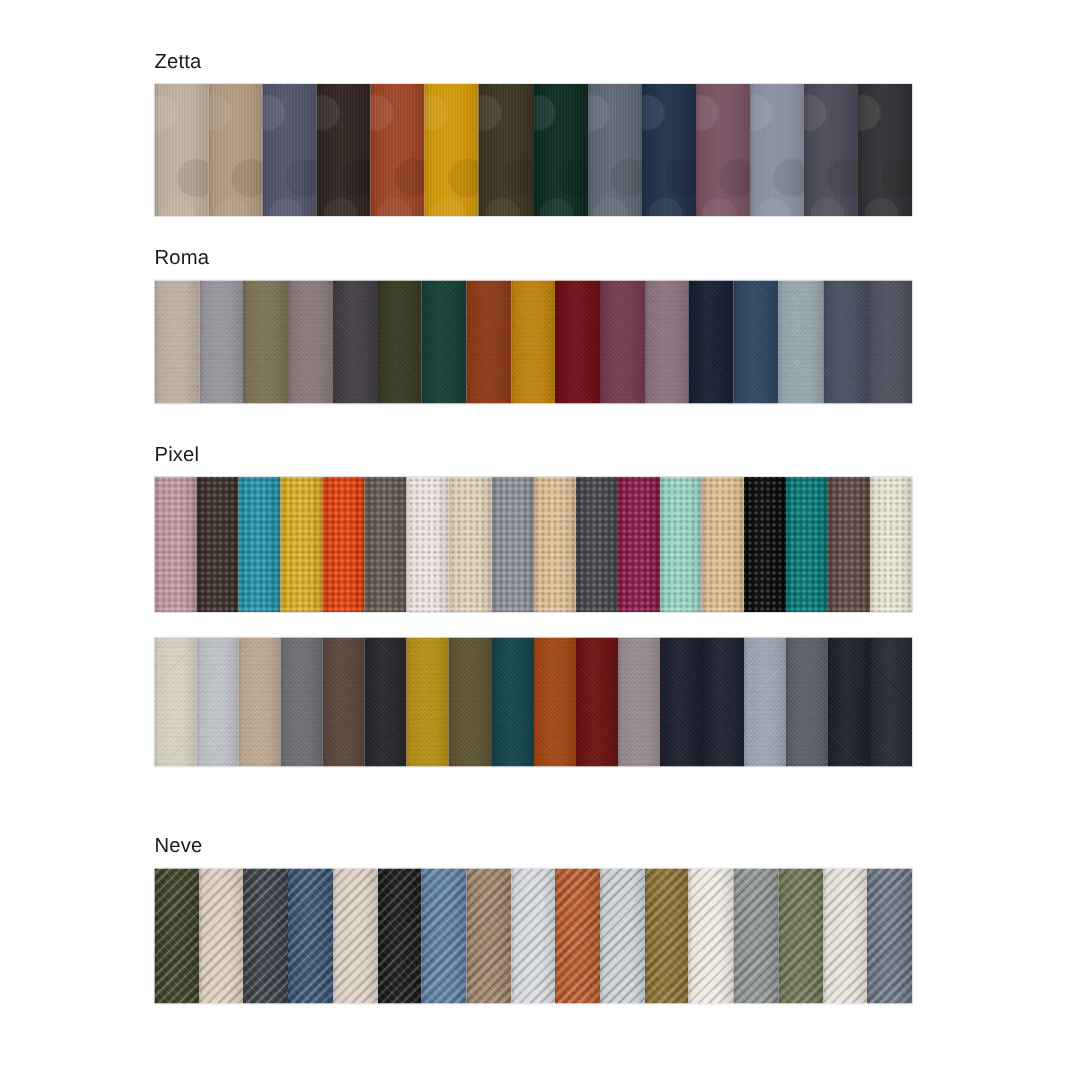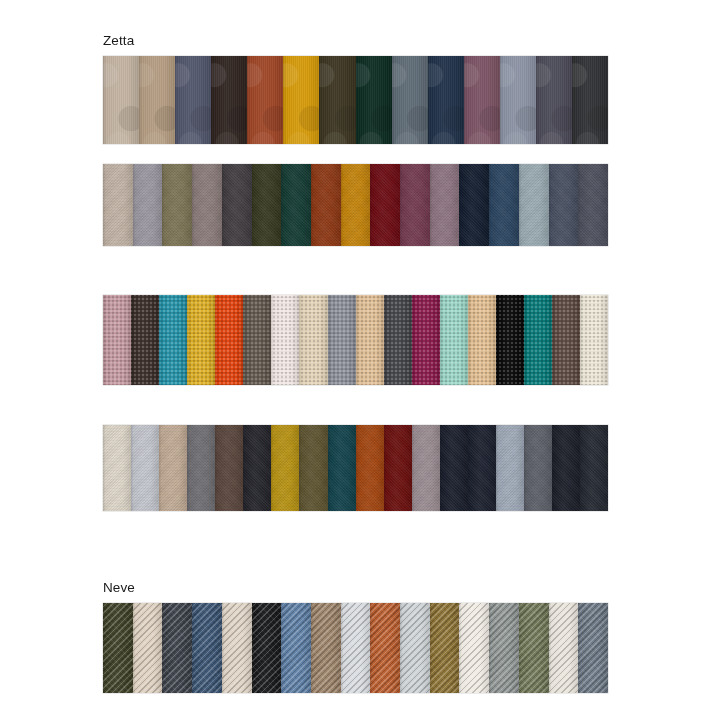--- a/index.html
+++ b/index.html
@@ -194,20 +194,21 @@
         </div>
         <div class="swatch" title="#4b4a57" style="background: rgb(75, 74, 87);">
           <span class="tex"></span>
         </div>
         <div class="swatch" title="#2f3033" style="background: rgb(47, 48, 51);">
           <span class="tex"></span>
         </div>
       </div>
     </div>
     <div class="collection" style="top: 164px;">
+      <div class="collection-label">Roma</div>
       <div class="swatch-band tex-wool" style="height: 82px;">
         <div class="swatch" title="#c2b3a6" style="background: rgb(194, 179, 166);">
           <span class="tex"></span>
         </div>
         <div class="swatch" title="#9a97a0" style="background: rgb(154, 151, 160);">
           <span class="tex"></span>
         </div>
         <div class="swatch" title="#7c7455" style="background: rgb(124, 116, 85);">
           <span class="tex"></span>
         </div>
@@ -249,20 +250,21 @@
         </div>
         <div class="swatch" title="#474f61" style="background: rgb(71, 79, 97);">
           <span class="tex"></span>
         </div>
         <div class="swatch" title="#4d4f5d" style="background: rgb(77, 79, 93);">
           <span class="tex"></span>
         </div>
       </div>
     </div>
     <div class="collection" style="top: 295px;">
+      <div class="collection-label">Pixel</div>
       <div class="swatch-band tex-knit" style="height: 90px;">
         <div class="swatch" title="#c49aa0" style="background: rgb(196, 154, 160);">
           <span class="tex"></span>
         </div>
         <div class="swatch" title="#3b2f2a" style="background: rgb(59, 47, 42);">
           <span class="tex"></span>
         </div>
         <div class="swatch" title="#2492a8" style="background: rgb(36, 146, 168);">
           <span class="tex"></span>
         </div>
@@ -364,21 +366,21 @@
           <span class="tex"></span>
         </div>
         <div class="swatch" title="#1b1e28" style="background: rgb(27, 30, 40);">
           <span class="tex"></span>
         </div>
         <div class="swatch" title="#232730" style="background: rgb(35, 39, 48);">
           <span class="tex"></span>
         </div>
       </div>
     </div>
-    <div class="collection" style="top: 580px;">
+    <div class="collection" style="top: 556px;">
       <div class="collection-label">Neve</div>
       <div class="swatch-band tex-twill" style="height: 90px;">
         <div class="swatch" title="#3e4026" style="background: rgb(62, 64, 38);">
           <span class="tex"></span>
         </div>
         <div class="swatch" title="#ddcfbf" style="background: rgb(221, 207, 191);">
           <span class="tex"></span>
         </div>
         <div class="swatch" title="#3c4149" style="background: rgb(60, 65, 73);">
           <span class="tex"></span>

